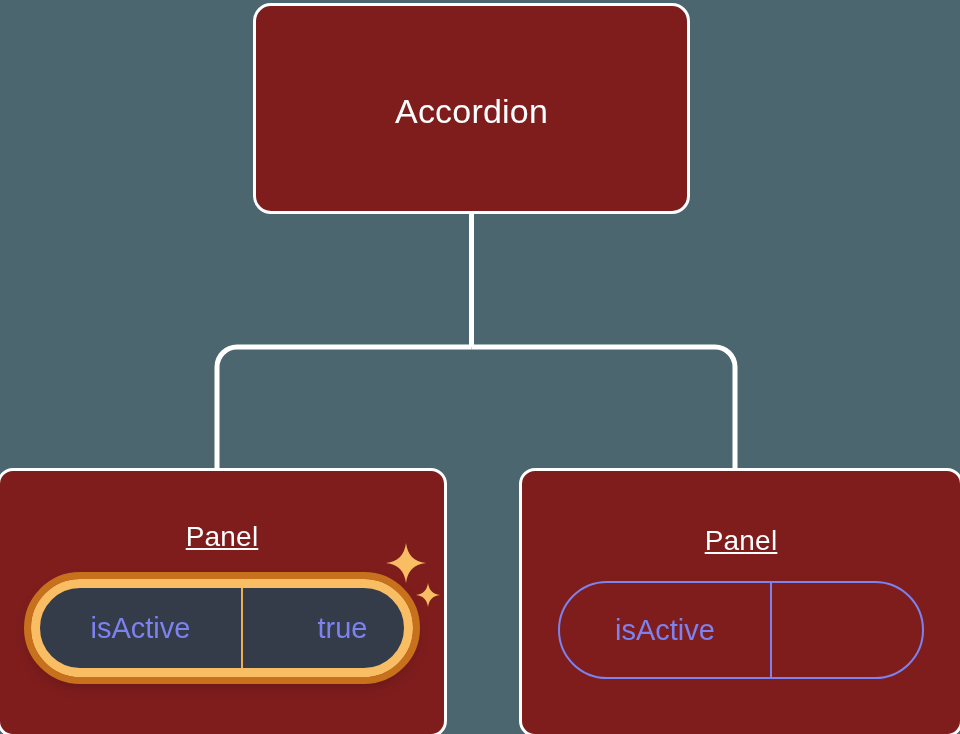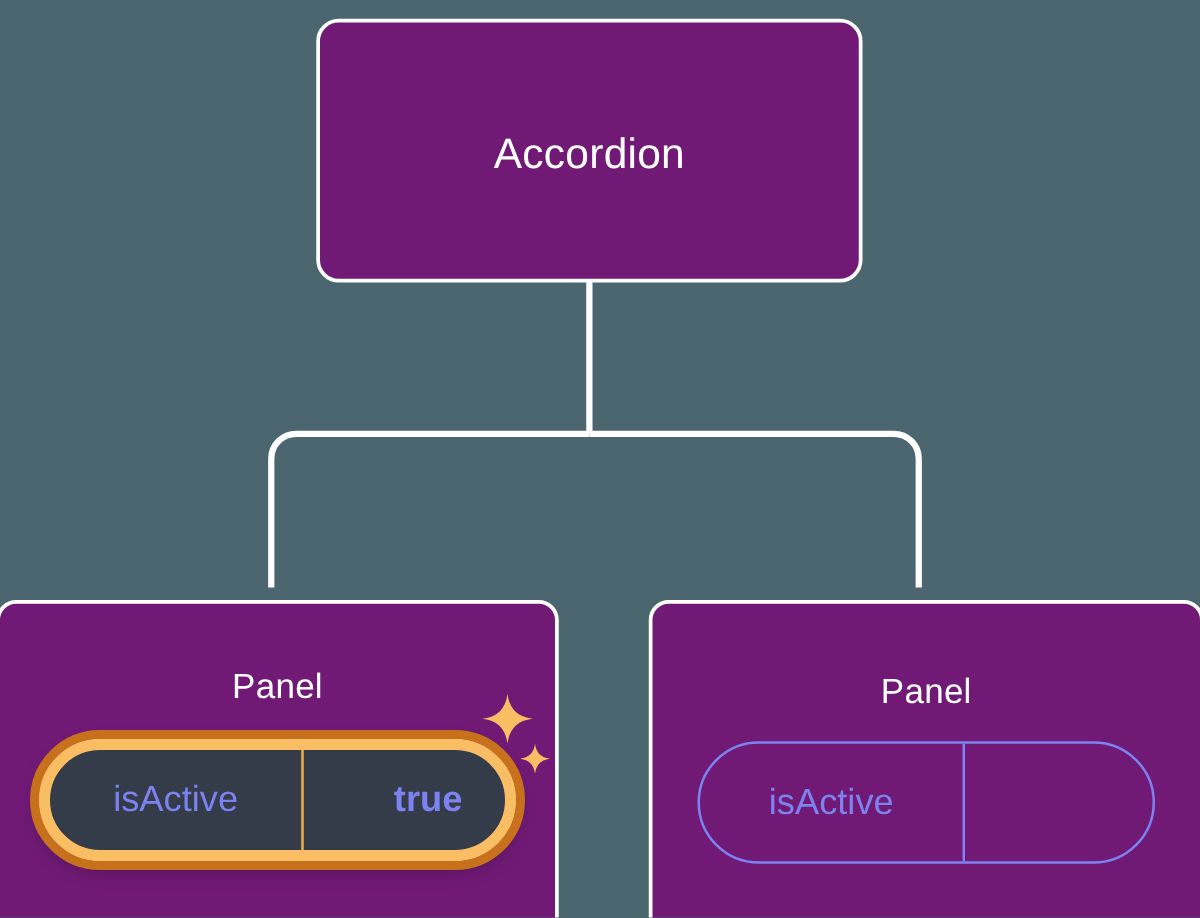--- a/index.html
+++ b/index.html
@@ -30,25 +30,24 @@
     left: 0;
     top: 0;
     width: 960px;
     height: 734px;
     pointer-events: none;
   }
 
   
   .node {
     position: absolute;
-    background: #701a75;
+    background: #7f1d1d;
     border: 3px solid #ffffff;
     border-radius: 16px;
     box-sizing: border-box;
-    margin-top: 12px;
   }
 
   .node-title {
     color: #ffffff;
     text-align: center;
     font-weight: 400;
     letter-spacing: 0.2px;
     white-space: nowrap;
   }
 
@@ -73,20 +72,21 @@
   }
   #node-panel-right {
     left: 519px;
     top: 468px;
     width: 444px;
     height: 269px;
   }
   .panel .node-title {
     font-size: 28px;
     margin-top: 50px;
+    text-decoration: underline;
   }
   #node-panel-right .node-title {
     margin-top: 54px;
   }
 
   
   .pill-wrap {
     position: relative;
     display: flex;
     justify-content: center;
@@ -137,21 +137,21 @@
     box-shadow:
       0 0 0 2px rgba(200, 113, 28, 0.55),
       0 6px 16px rgba(0, 0, 0, 0.30);
   }
   .pill-highlight .pill-key {
     flex: 0 0 203px;
     border-right: 2px solid #f0ad52;
   }
   .pill-highlight .pill-value {
     flex: 1 1 auto;
-    font-weight: 700;
+    font-weight: 400;
   }
 
   
   .sparkle {
     position: absolute;
     pointer-events: none;
   }
   #sparkle-large {
     right: 18px;
     top: -36px;

